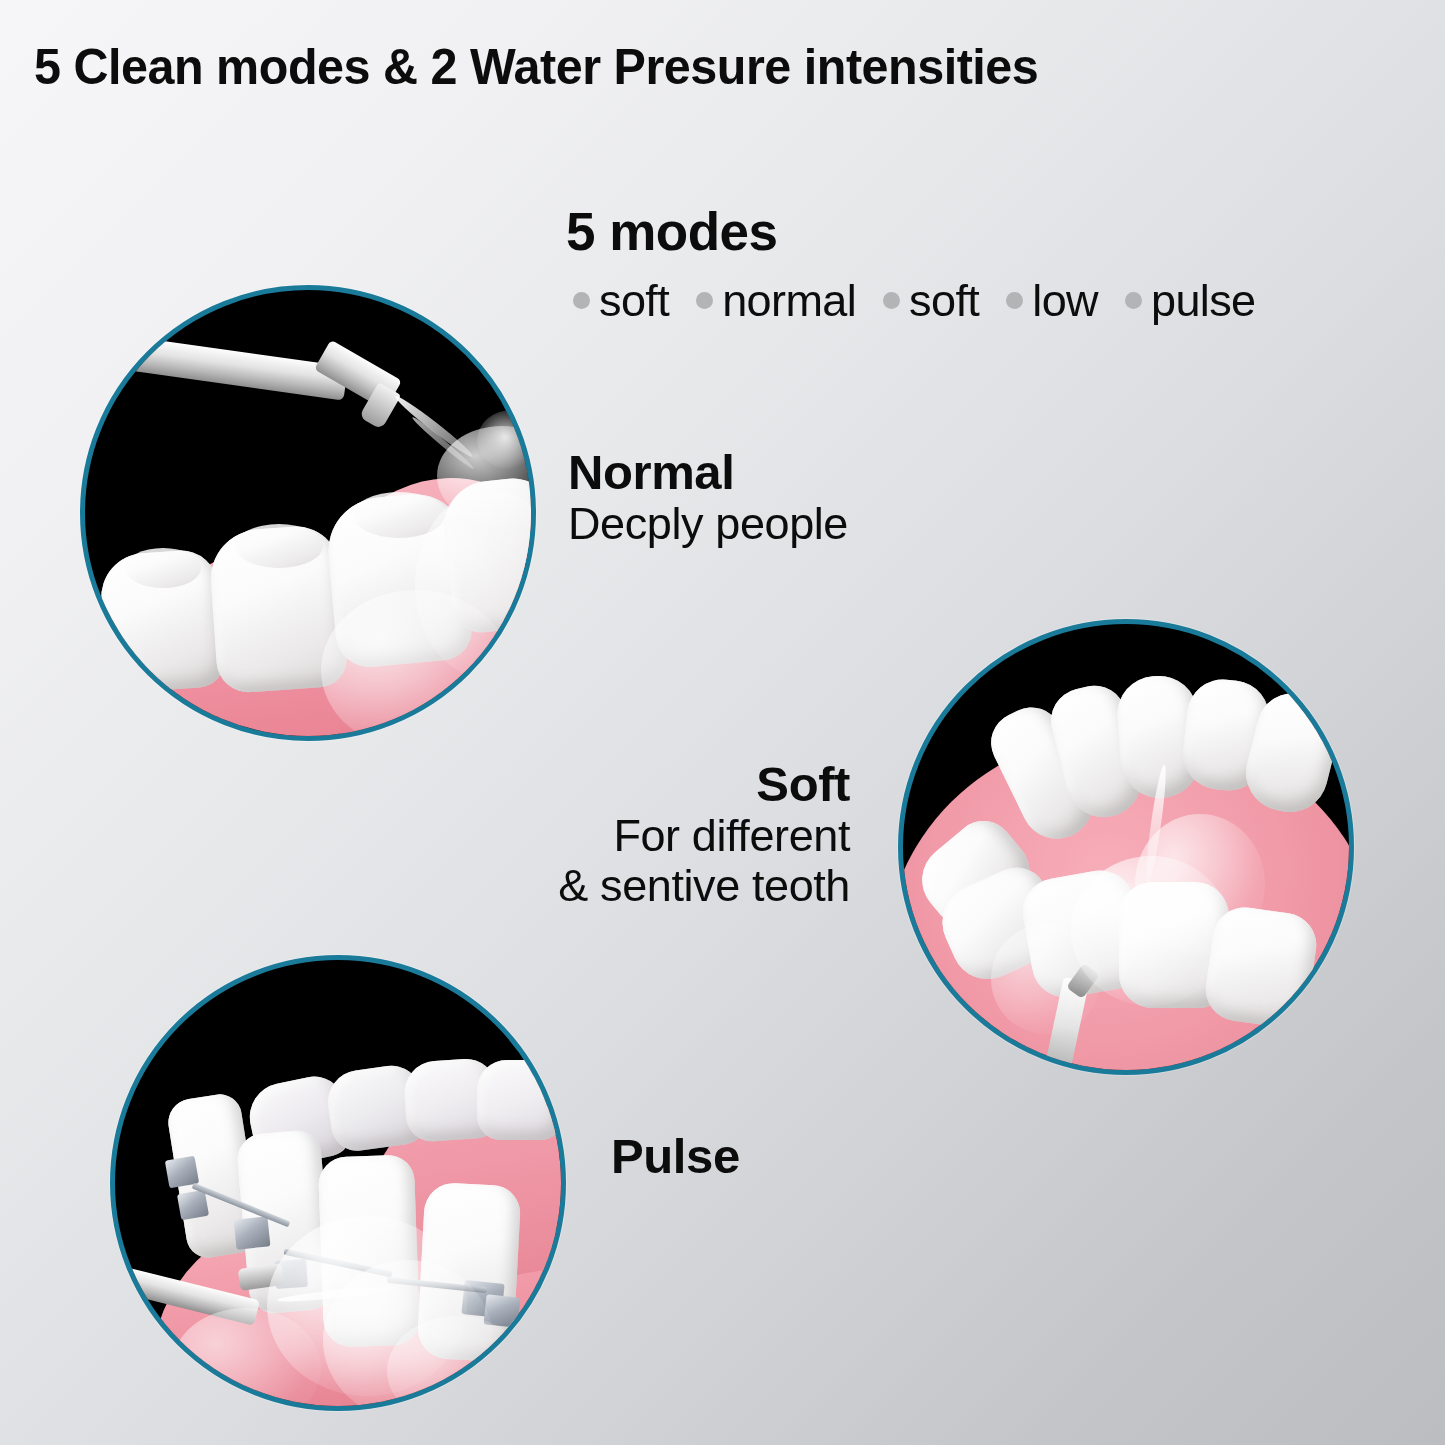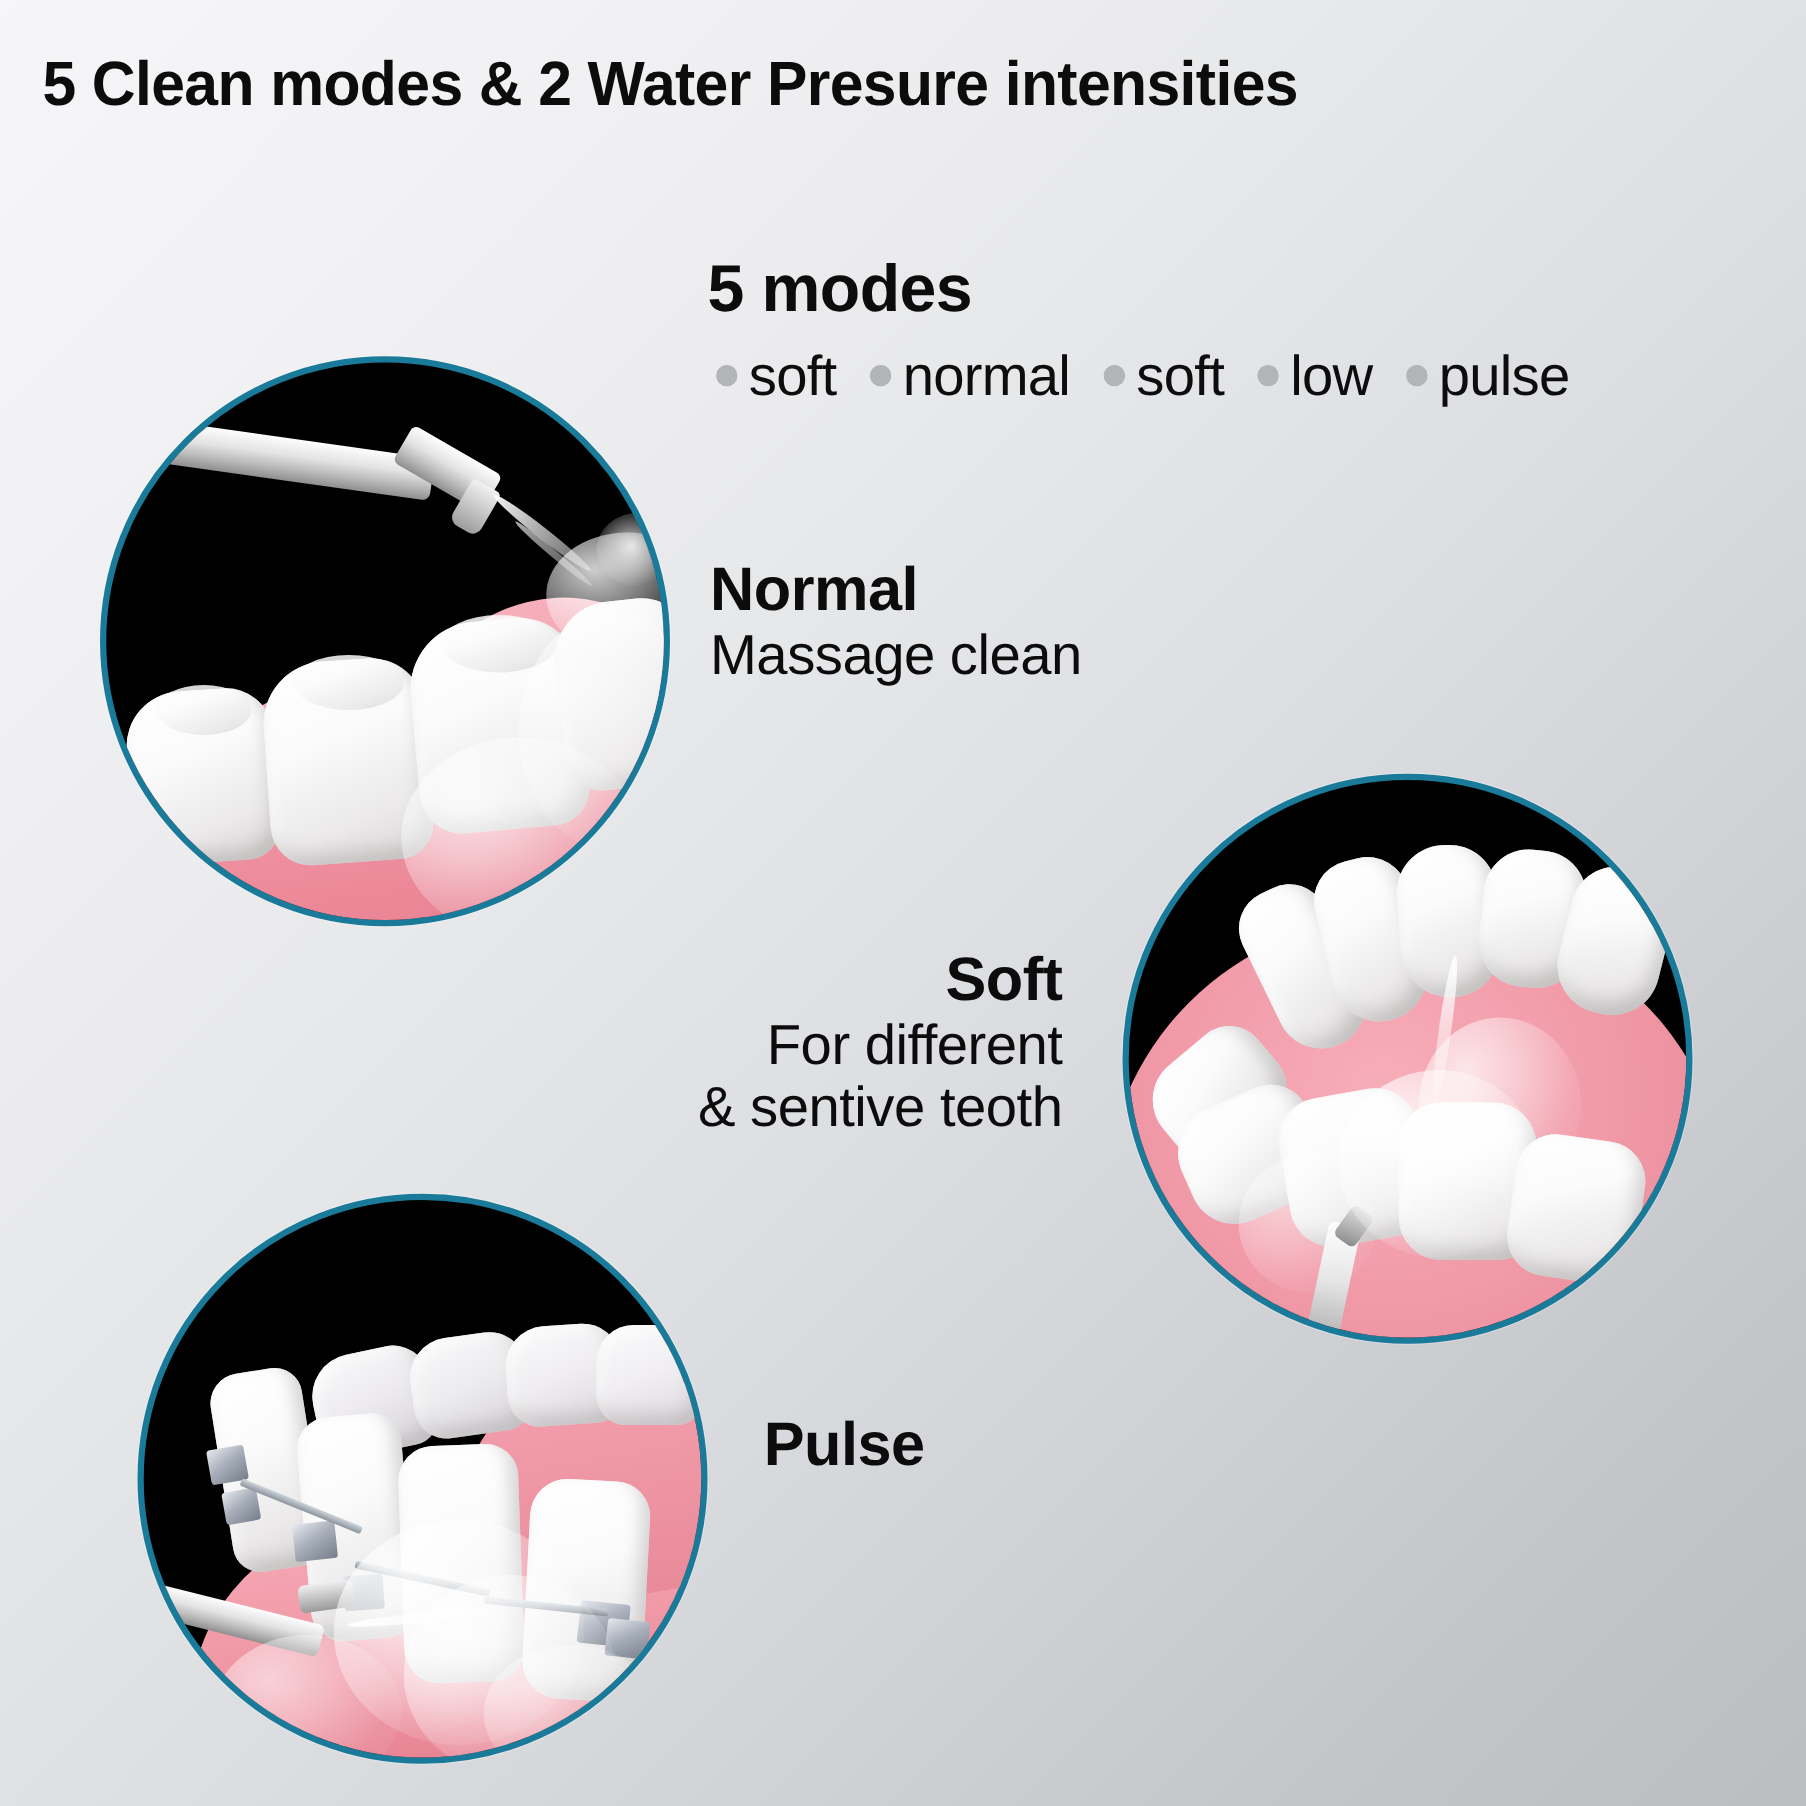--- a/index.html
+++ b/index.html
@@ -200,21 +200,21 @@
       <span class="mode-label">low</span>
     </div>
     <div class="mode-chip">
       <span class="mode-dot"></span>
       <span class="mode-label">pulse</span>
     </div>
   </div>
 
   <div class="caption" id="cap-normal">
     <div class="ttl">Normal</div>
-    <div class="desc">Massage clean</div>
+    <div class="desc">Decply people</div>
   </div>
 
   <div class="caption" id="cap-soft">
     <div class="ttl">Soft</div>
     <div class="desc">For different</div>
     <div class="desc">&amp; sentive teoth</div>
   </div>
 
   <div class="caption" id="cap-pulse">
     <div class="ttl">Pulse</div>

